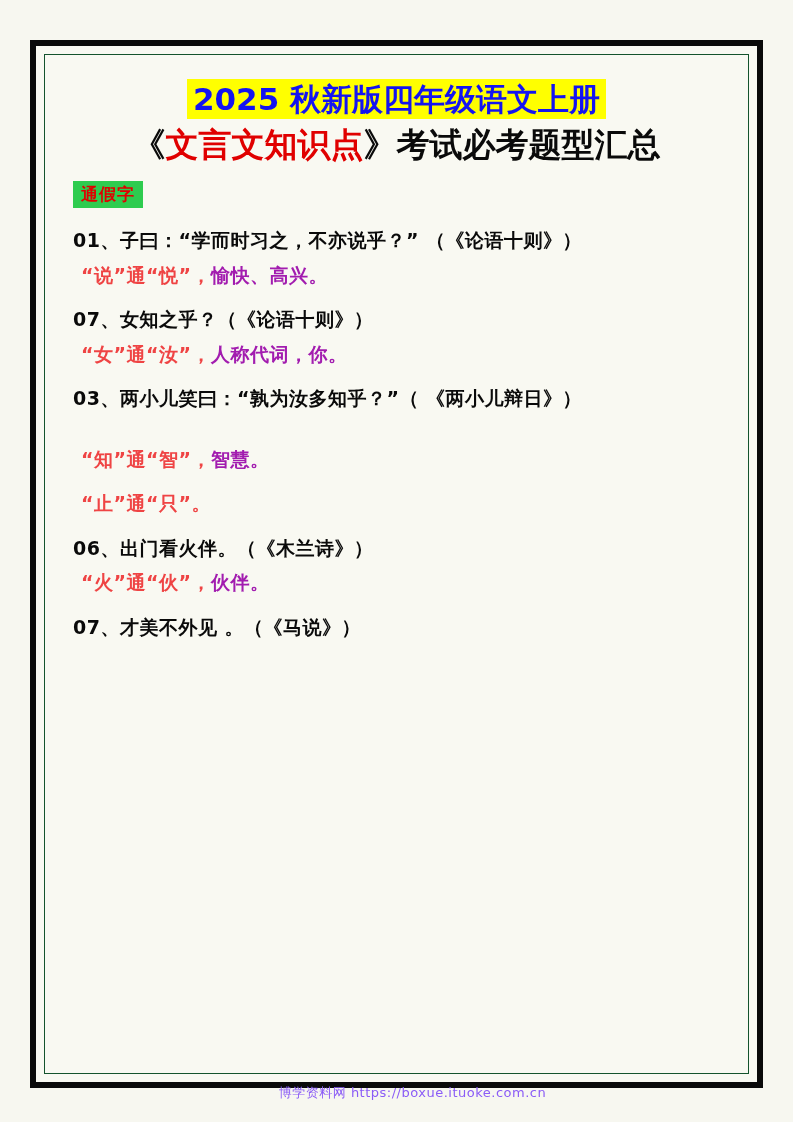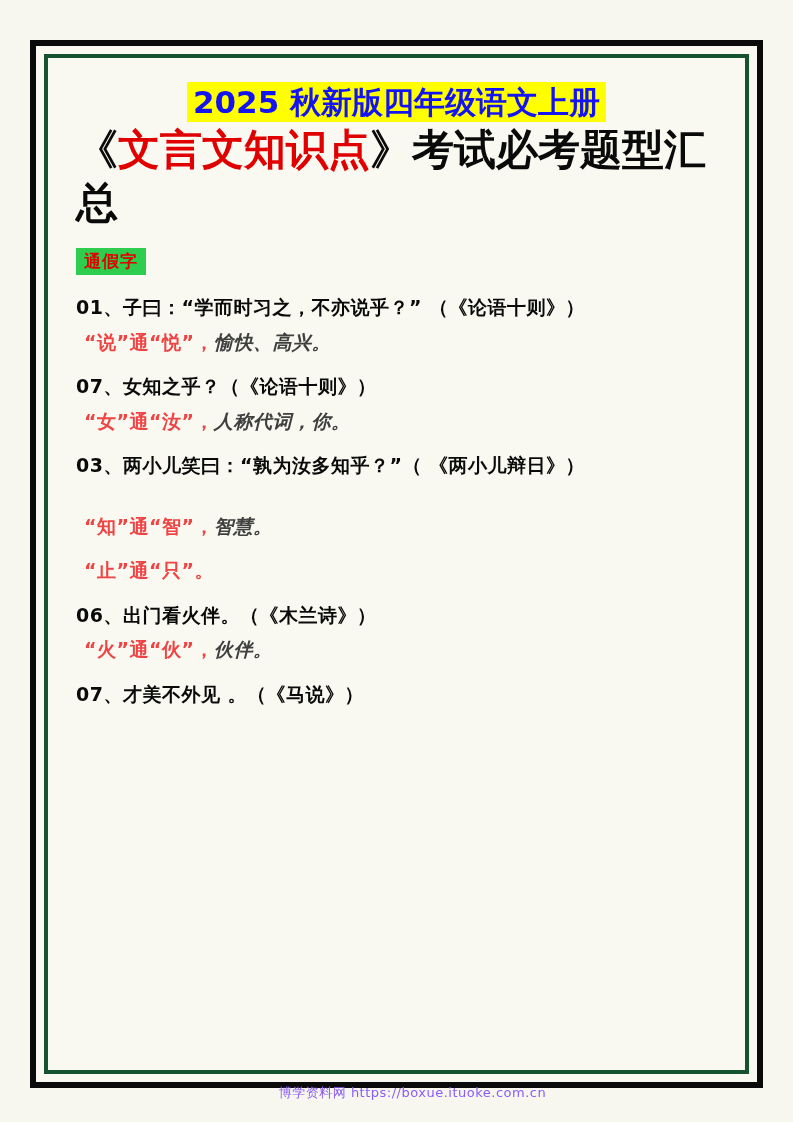--- a/index.html
+++ b/index.html
@@ -29,44 +29,44 @@
     border: 6px solid #0a0a0a;
     background: #f9f9f2;
     box-sizing: border-box;
   }
   .inner {
     position: absolute;
     left: 8px;
     top: 8px;
     right: 8px;
     bottom: 8px;
-    border: 4px solid #14532d;
+    border: 1px solid #14532d;
     box-sizing: border-box;
     padding: 26px 28px 0 28px;
     overflow: hidden;
   }
   .title1 {
     text-align: center;
     font-size: 31px;
     font-weight: bold;
     color: #1414f0;
     line-height: 1.2;
     margin-bottom: 6px;
   }
   .title1 .hl {
     background: #ffff00;
     padding: 2px 6px;
   }
   .title2 {
-    font-size: 42px;
+    text-align: center;
+    font-size: 33px;
     font-weight: bold;
     color: #0a0a0a;
     line-height: 1.25;
     margin-bottom: 16px;
-    font-family: Liberation Mono, monospace;
   }
   .title2 .red {
     color: #e00000;
   }
   .section-label-wrap {
     text-align: left;
     margin-bottom: 18px;
   }
   .section-label {
     display: inline-block;
@@ -92,22 +92,21 @@
     font-size: 19px;
     font-weight: bold;
     line-height: 1.5;
     letter-spacing: 0.5px;
     padding-left: 8px;
   }
   .a-line .red {
     color: #ef4444;
   }
   .a-line .blue {
-    color: #404040;
-    font-style: italic;
+    color: #a21caf;
   }
   .spacer-gap {
     height: 26px;
   }
   .watermark {
     position: absolute;
     left: 0;
     right: 0;
     bottom: 20px;
     text-align: center;

